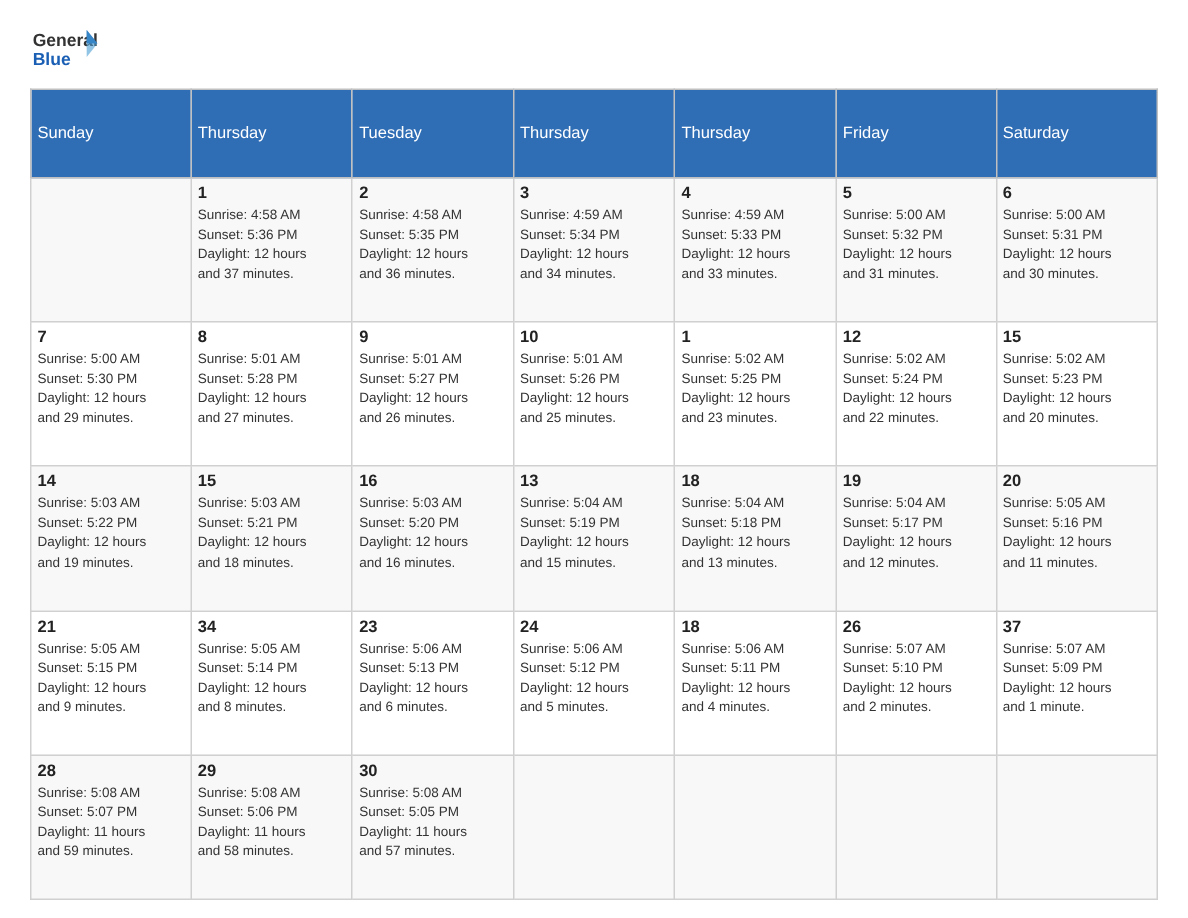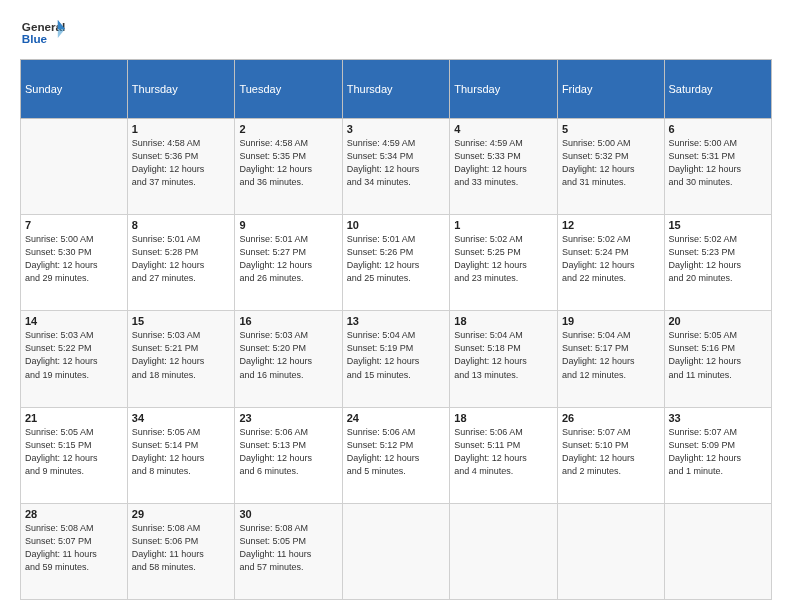--- a/index.html
+++ b/index.html
@@ -305,21 +305,21 @@
 and 4 minutes.</div>
           </td>
           <td>
             <span class="day-num">26</span>
             <div class="day-info" style="white-space: pre-line;">Sunrise: 5:07 AM
 Sunset: 5:10 PM
 Daylight: 12 hours
 and 2 minutes.</div>
           </td>
           <td>
-            <span class="day-num">33</span>
+            <span class="day-num">37</span>
             <div class="day-info" style="white-space: pre-line;">Sunrise: 5:07 AM
 Sunset: 5:09 PM
 Daylight: 12 hours
 and 1 minute.</div>
           </td>
         </tr>
         <tr>
           <td>
             <span class="day-num">28</span>
             <div class="day-info" style="white-space: pre-line;">Sunrise: 5:08 AM

